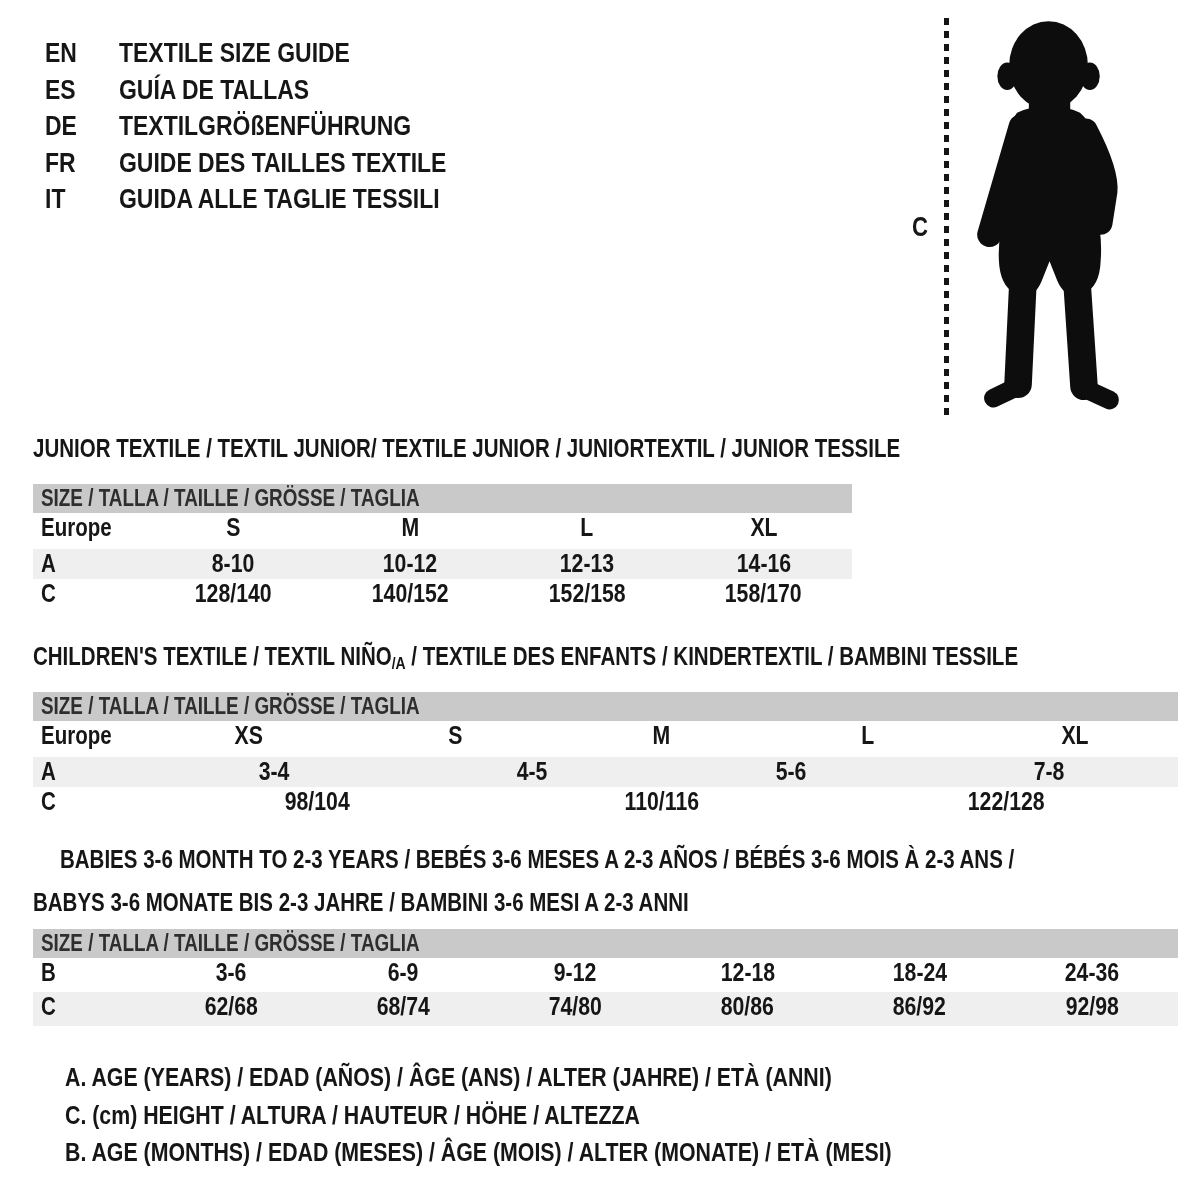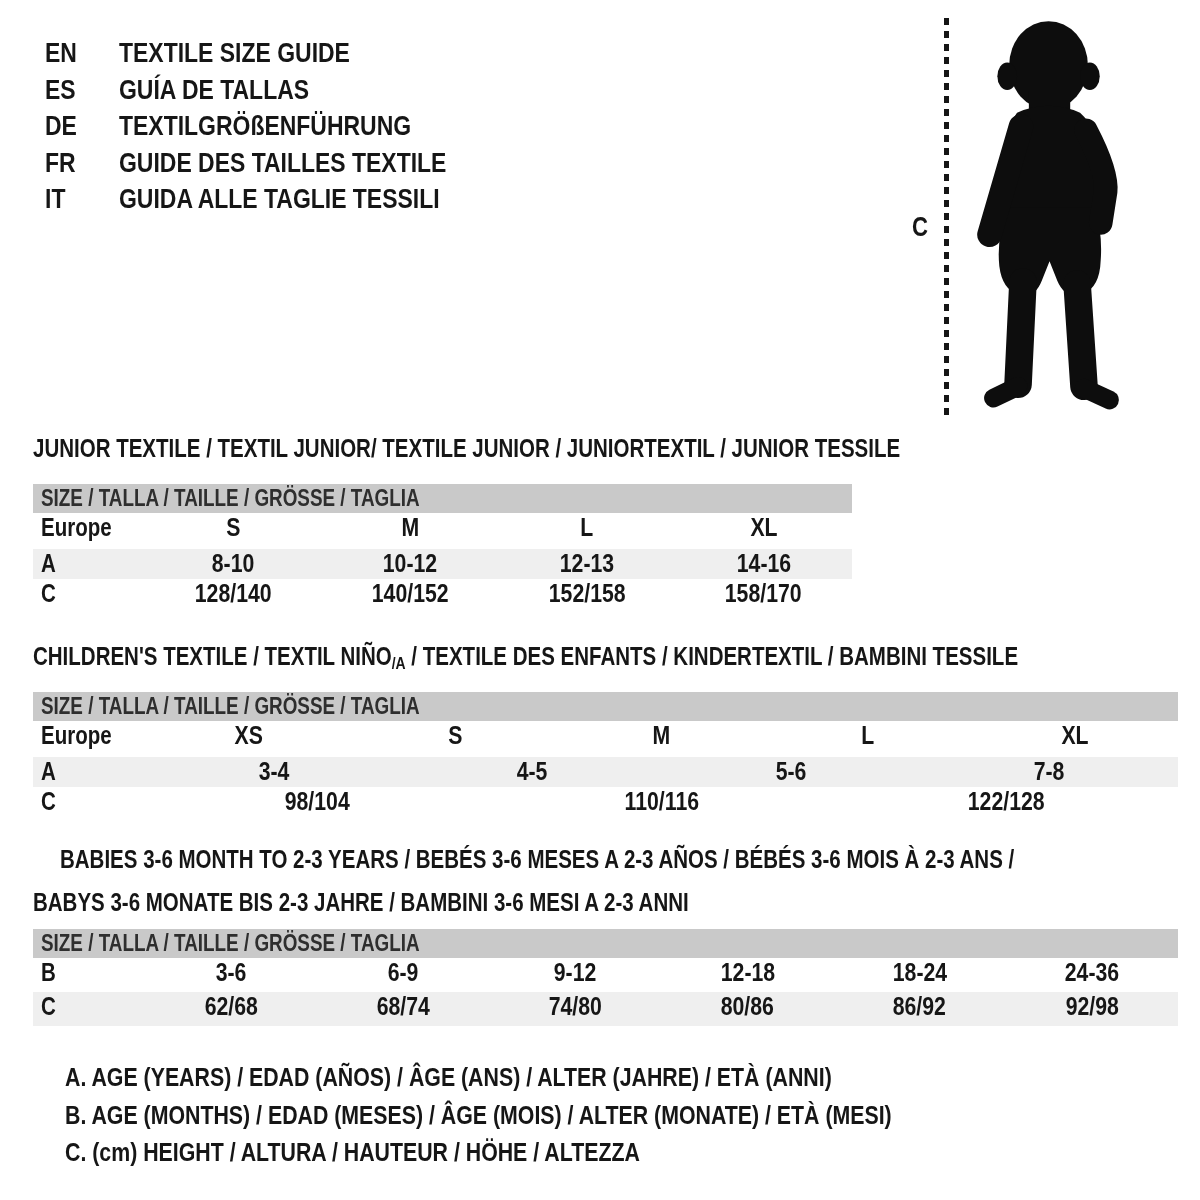--- a/index.html
+++ b/index.html
@@ -185,20 +185,20 @@
       <div class="cell"><span class="cxc">86/92</span></div>
       <div class="cell"><span class="cxc">92/98</span></div>
     </div>
   </div>
 
   <div class="legend">
     <div class="legend-line">
         <span class="cx">A. AGE (YEARS) / EDAD (AÑOS) / ÂGE (ANS) / ALTER (JAHRE) / ETÀ (ANNI)</span>
       </div>
     <div class="legend-line">
+        <span class="cx">C. (cm) HEIGHT / ALTURA / HAUTEUR / HÖHE / ALTEZZA</span>
+      </div>
+    <div class="legend-line">
         <span class="cx">B. AGE (MONTHS) / EDAD (MESES) / ÂGE (MOIS) / ALTER (MONATE) / ETÀ (MESI)</span>
       </div>
-    <div class="legend-line">
-        <span class="cx">C. (cm) HEIGHT / ALTURA / HAUTEUR / HÖHE / ALTEZZA</span>
-      </div>
   </div>
 
 </div>
 
 </body></html>

